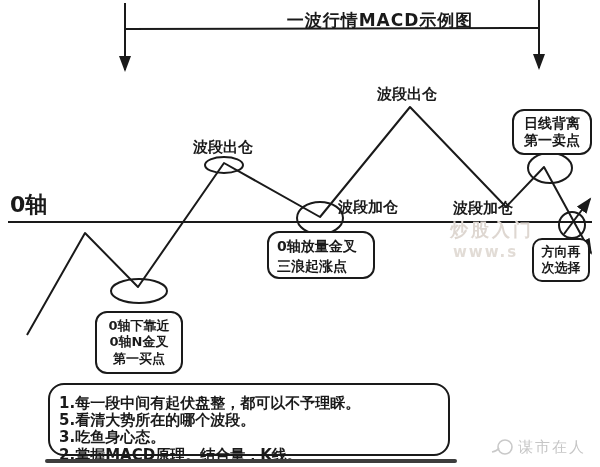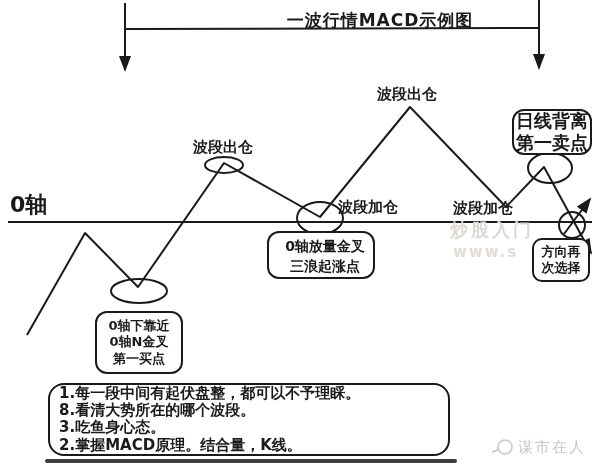--- a/index.html
+++ b/index.html
@@ -14,21 +14,21 @@
     font-size:17px;font-weight:bold;letter-spacing:1px;padding-left:48px;
   }
   .callout{
     position:absolute;border:2px solid #1a1a1a;border-radius:12px;background:#ffffff;
     font-weight:bold;white-space:pre-line;box-sizing:border-box;line-height:1.25;
   }
   .callout.center{display:flex;align-items:center;justify-content:center;text-align:center;}
   .notes-box{
     position:absolute;left:48px;top:383px;width:402px;height:73px;box-sizing:border-box;
     border:2px solid #1a1a1a;border-radius:16px;background:#ffffff;
-    padding:0 4px 0 9px;
+    padding:10px 4px 0 9px;
   }
   .notes-box .note{font-size:15px;font-weight:bold;line-height:17.2px;white-space:nowrap;}
   .underline{
     position:absolute;left:45px;top:459px;width:412px;height:4px;background:#3d3d3d;border-radius:2px;
   }
   .wm{position:absolute;font-weight:bold;white-space:nowrap;}
   .wm-site1{left:450px;top:218px;font-size:18px;color:#ded7d1;letter-spacing:3px;}
   .wm-site2{left:453px;top:243px;font-size:15px;color:#e2dcd6;letter-spacing:2px;}
   .wm-brand{left:518px;top:438px;font-size:15px;color:#c6c6c6;letter-spacing:2px;font-weight:normal;}
 </style>
@@ -78,30 +78,30 @@
   <div class="lbl" style="left:10px;top:190px;font-size:22px;">0轴</div>
 
   <div class="lbl" style="left:193px;top:138px;font-size:15px;">波段出仓</div>
   <div class="lbl" style="left:377px;top:85px;font-size:15px;">波段出仓</div>
   <div class="lbl" style="left:338px;top:198px;font-size:15px;">波段加仓</div>
   <div class="lbl" style="left:453px;top:199px;font-size:15px;">波段加仓</div>
 
   <div class="callout center" style="left:95px;top:311px;width:88px;height:63px;font-size:13px;">0轴下靠近
 0轴N金叉
 第一买点</div>
-  <div class="callout" style="left:267px;top:231px;width:108px;height:48px;font-size:14px;padding:3px 0 0 8px;line-height:20px;text-align:center;">0轴放量金叉
+  <div class="callout" style="left:267px;top:231px;width:108px;height:48px;font-size:14px;padding:3px 0 0 8px;line-height:20px;">0轴放量金叉
 三浪起涨点</div>
-  <div class="callout center" style="left:512px;top:109px;width:80px;height:46px;font-size:18px;">日线背离
+  <div class="callout center" style="left:512px;top:109px;width:80px;height:46px;font-size:14px;">日线背离
 第一卖点</div>
   <div class="callout center" style="left:532px;top:238px;width:58px;height:44px;font-size:13px;border-radius:10px;">方向再
 次选择</div>
 
   <div class="notes-box">
     <div class="note">1.每一段中间有起伏盘整，都可以不予理睬。</div>
-    <div class="note">8.看清大势所在的哪个波段。</div>
+    <div class="note">5.看清大势所在的哪个波段。</div>
     <div class="note">3.吃鱼身心态。</div>
     <div class="note">2.掌握MACD原理。结合量，K线。</div>
   </div>
   <div class="underline"></div>
 
   <div class="wm wm-brand">谋市在人</div>
 
 </div>
 
 </body></html>

